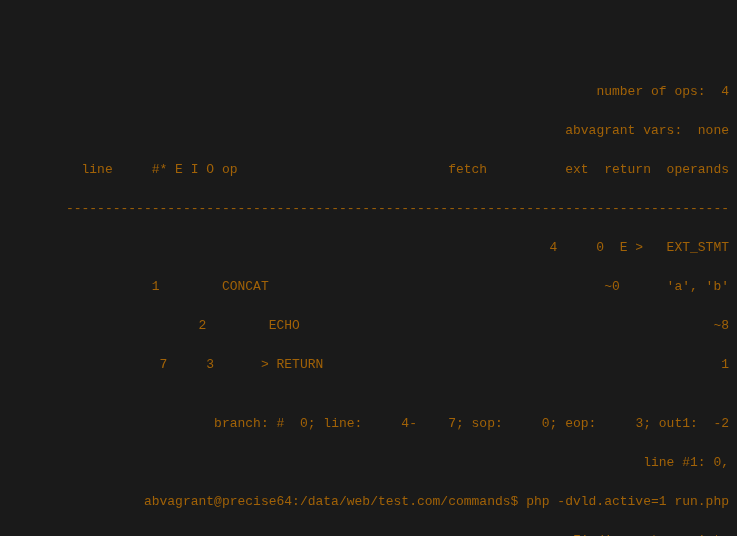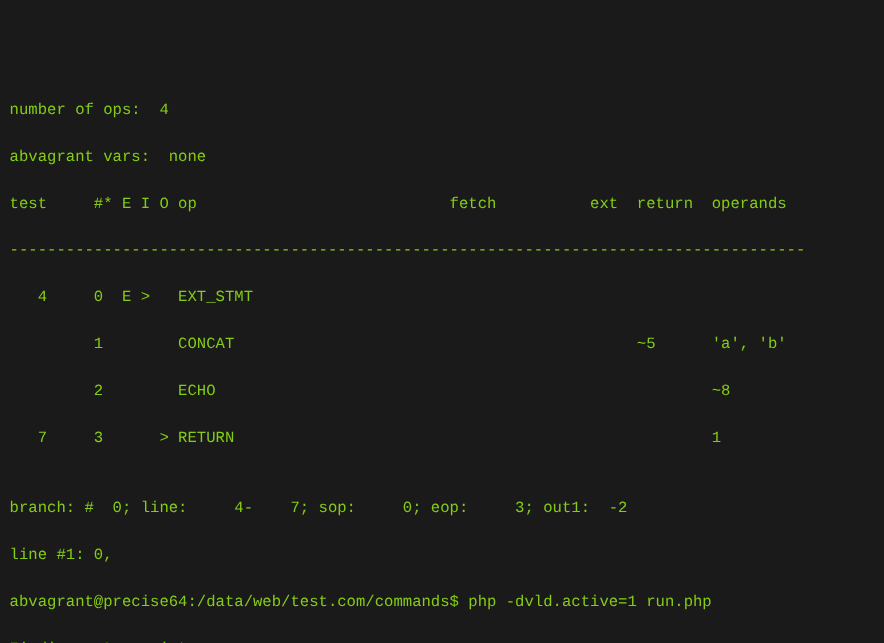--- a/index.html
+++ b/index.html
@@ -13,35 +13,36 @@
       font-family: 'Courier New', Monaco, monospace;
       font-size: 13px;
       line-height: 1.5;
       padding: 4px 8px;
       white-space: pre;
       overflow: hidden;
       width: 737px;
       height: 536px;
     }
     .terminal-line {
-      color: #84cc16;
+      color: #a16207;
       font-weight: normal;
+      text-align: right;
     }
   </style>
 </head>
 <body>
 
 
 
 <div class="terminal-line">number of ops:  4</div>
 <div class="terminal-line">abvagrant vars:  none</div>
-<div class="terminal-line">test     #* E I O op                           fetch          ext  return  operands</div>
+<div class="terminal-line">line     #* E I O op                           fetch          ext  return  operands</div>
 <div class="terminal-line">-------------------------------------------------------------------------------------</div>
 <div class="terminal-line">   4     0  E &gt;   EXT_STMT</div>
-<div class="terminal-line">         1        CONCAT                                           ~5      'a', 'b'</div>
+<div class="terminal-line">         1        CONCAT                                           ~0      'a', 'b'</div>
 <div class="terminal-line">         2        ECHO                                                     ~8</div>
 <div class="terminal-line">   7     3      &gt; RETURN                                                   1</div>
 <div class="terminal-line"></div>
 <div class="terminal-line">branch: #  0; line:     4-    7; sop:     0; eop:     3; out1:  -2</div>
 <div class="terminal-line">line #1: 0,</div>
 <div class="terminal-line">abvagrant@precise64:/data/web/test.com/commands$ php -dvld.active=1 run.php</div>
 <div class="terminal-line">Finding entry points</div>
 
 
 

